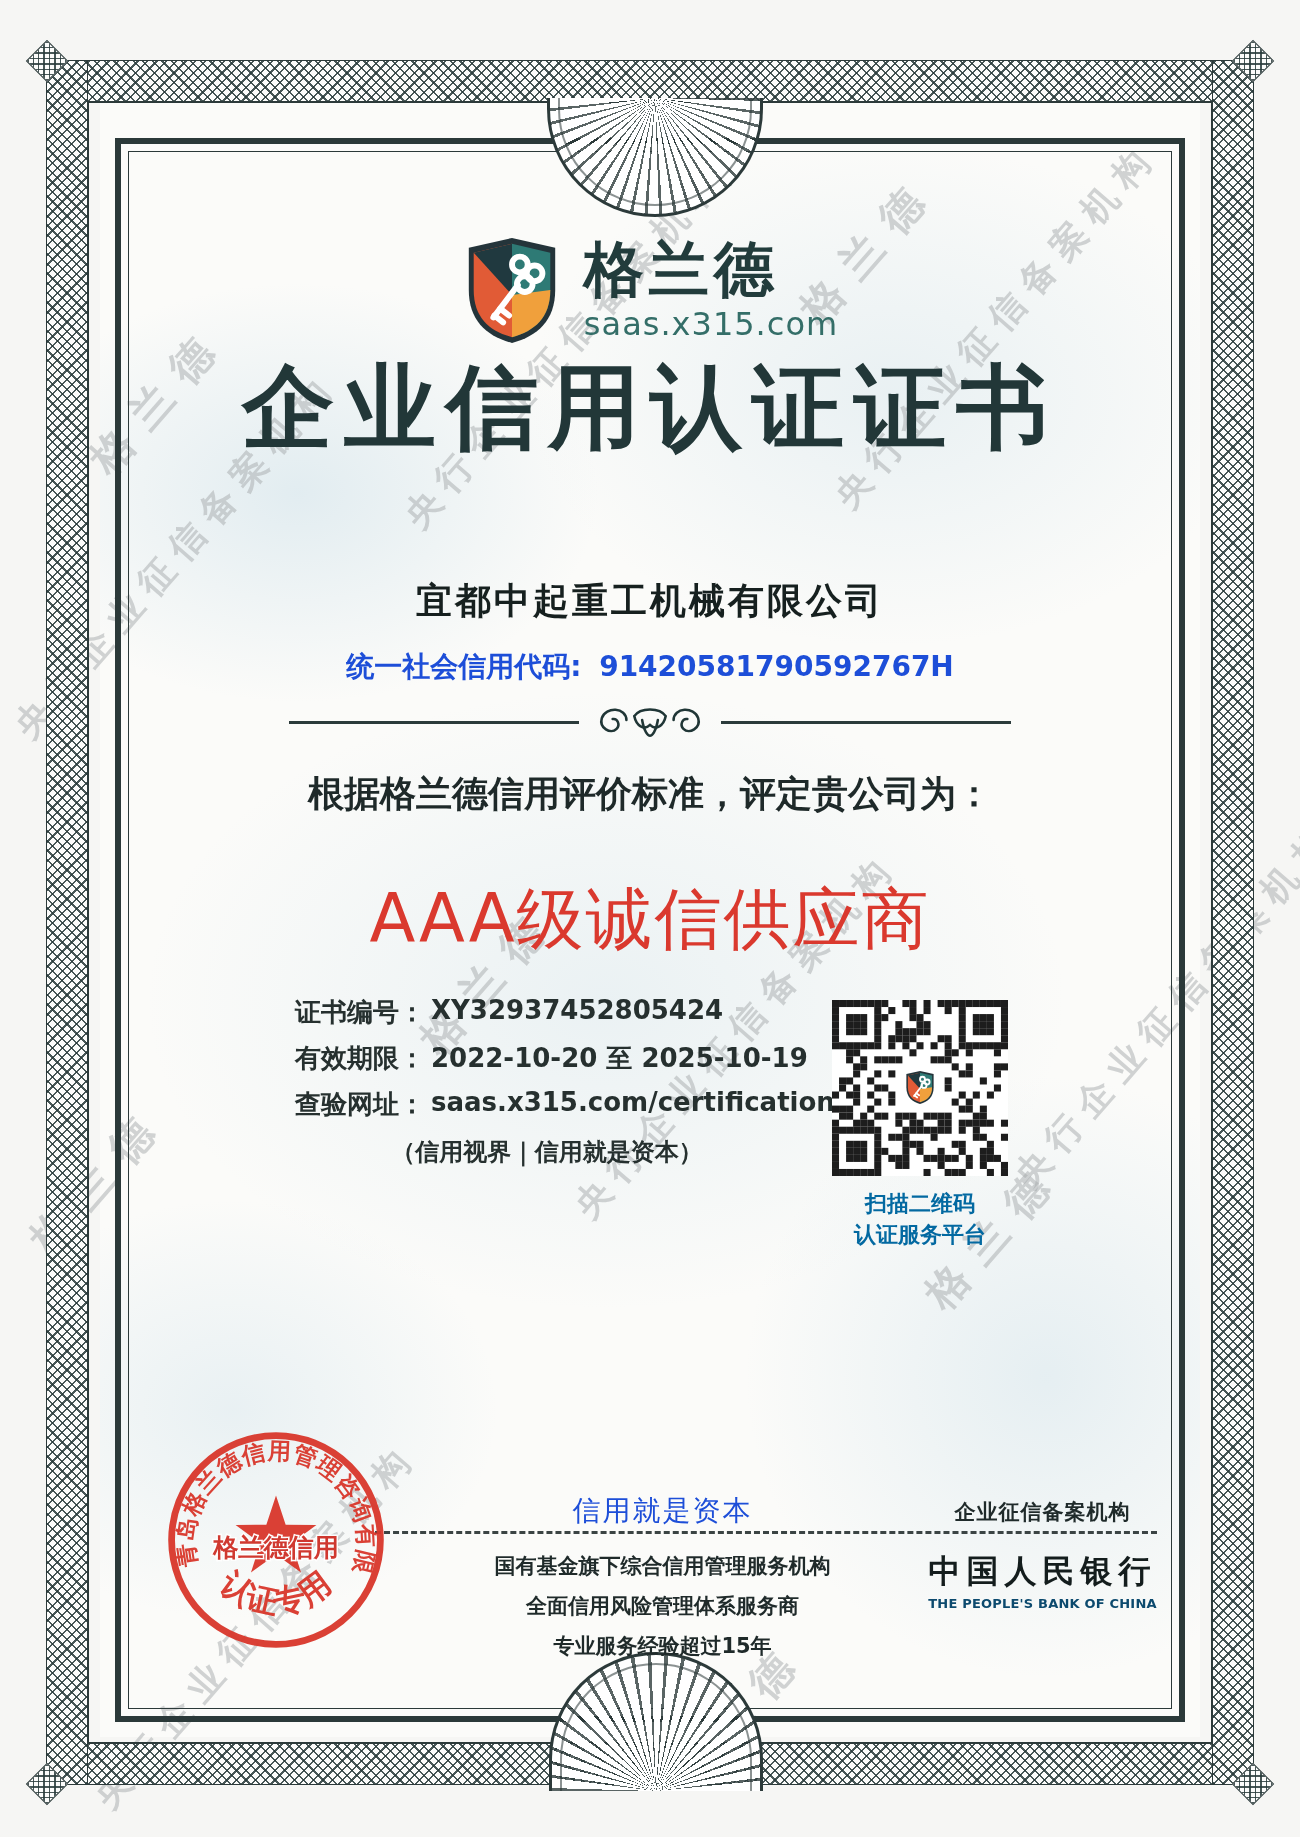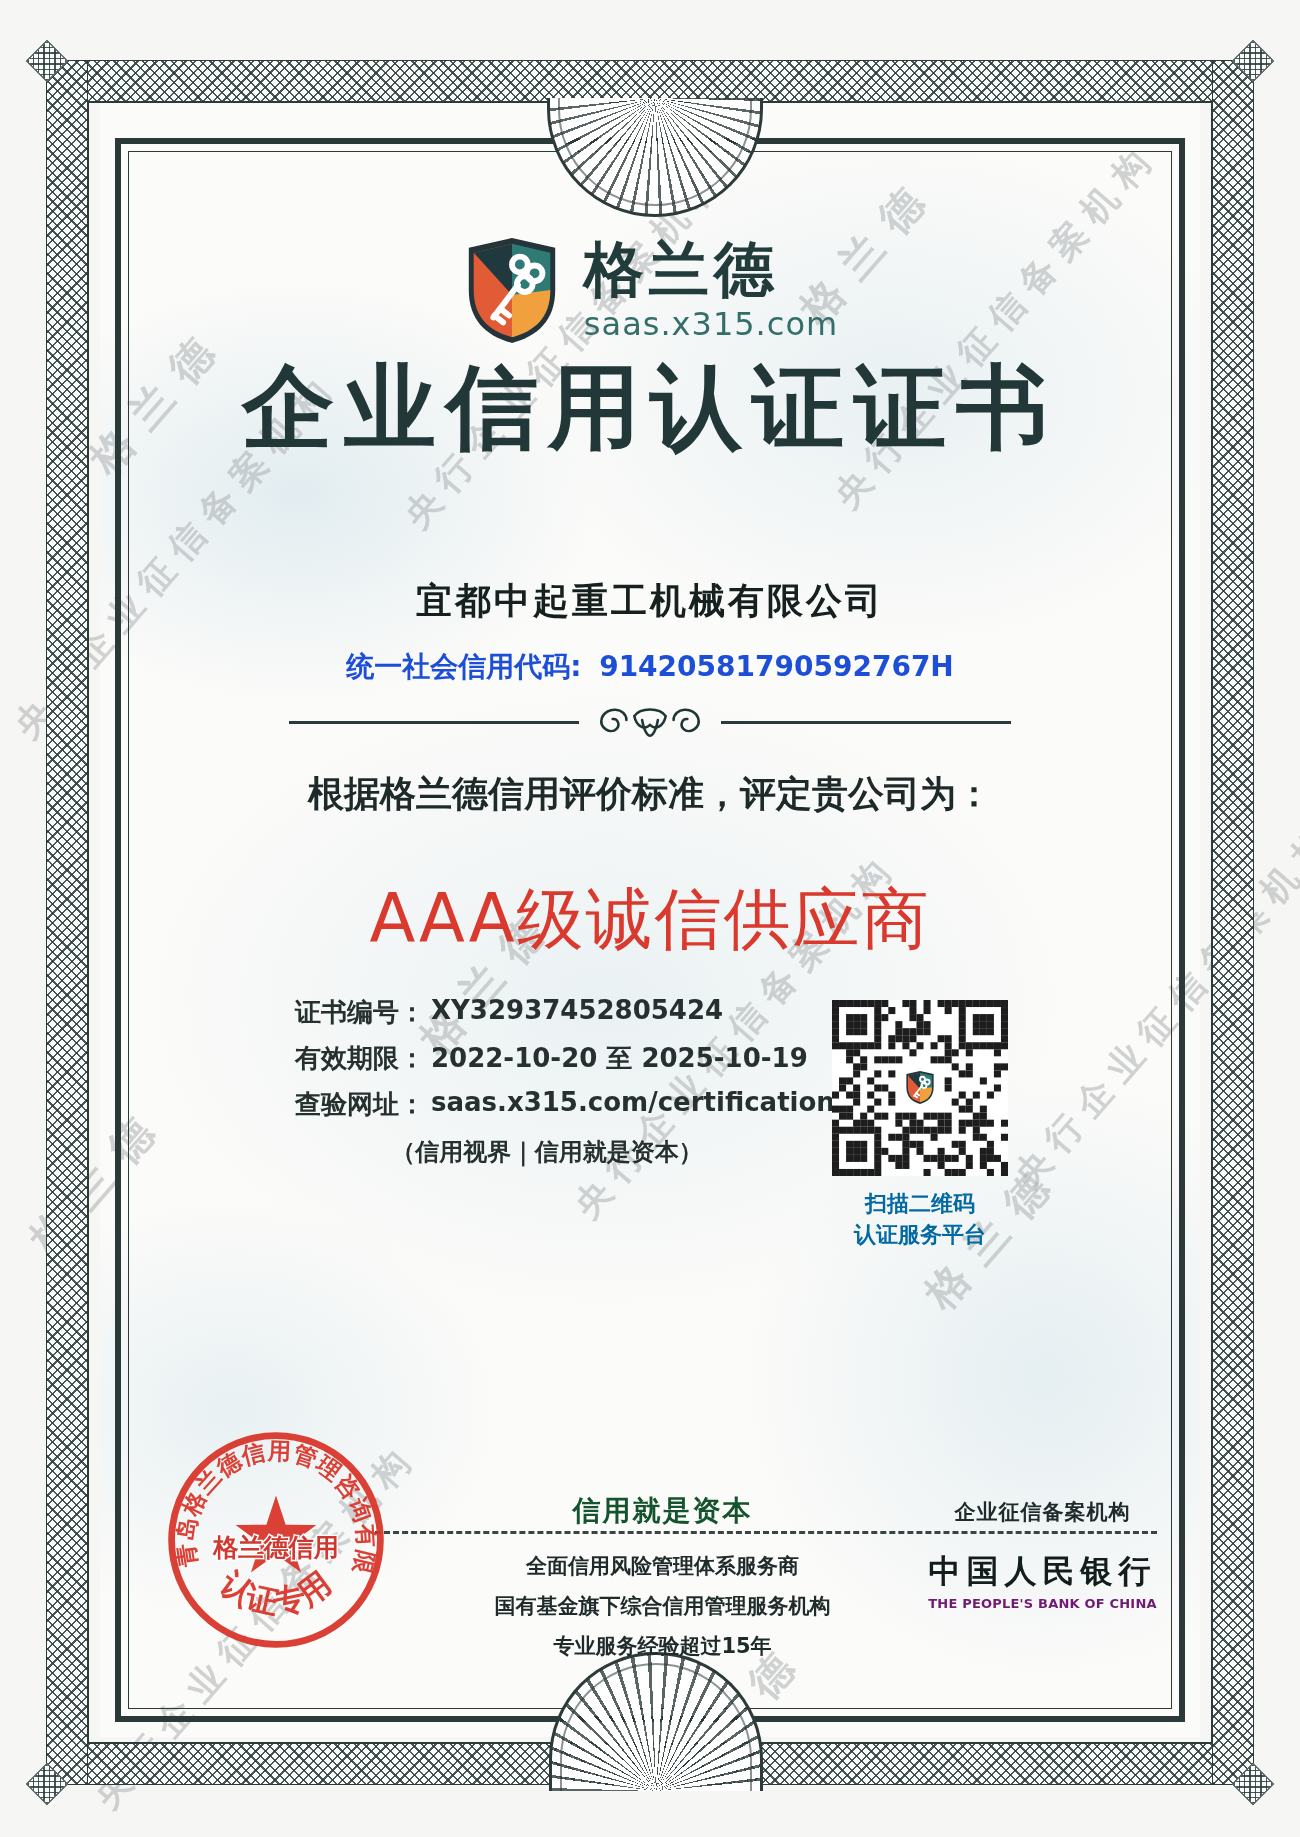--- a/index.html
+++ b/index.html
@@ -92,26 +92,26 @@
   .rating{position:absolute;left:0;right:0;top:874px;text-align:center;font-size:67px;font-weight:normal;letter-spacing:2px;color:#da392e;}
   .details{position:absolute;left:295px;top:995px;width:440px;}
   .detail-row{display:flex;font-size:26px;font-weight:600;color:#26302f;height:46px;align-items:flex-start;white-space:nowrap;}
   .detail-row .val{margin-left:6px;}
   .platform-note{position:absolute;left:295px;top:1136px;width:440px;text-align:center;transform:translateX(32px);font-size:24px;font-weight:600;color:#26302f;}
   .qr-block{position:absolute;left:832px;top:1000px;width:176px;text-align:center;}
   .qr-svg{width:176px;height:176px;display:block;background:#fff;}
   .qr-caption{margin-top:12px;font-size:22px;font-weight:600;line-height:31px;color:#0369a1;white-space:nowrap;}
   
   .dash-line{position:absolute;left:375px;top:1531px;width:782px;border-top:3.5px dashed #3b4444;}
-  .slogan{position:absolute;left:380px;top:1492px;width:565px;text-align:center;font-size:28px;font-weight:bold;color:#14532d;letter-spacing:2px;}
+  .slogan{position:absolute;left:380px;top:1492px;width:565px;text-align:center;font-size:28px;font-weight:normal;color:#1d4ed8;letter-spacing:2px;}
   .services{position:absolute;left:380px;top:1546px;width:565px;text-align:center;font-size:21px;font-weight:600;line-height:40px;color:#1f2a2a;}
   .footer-right{position:absolute;left:905px;top:1498px;width:275px;text-align:center;}
   .filing{font-size:21px;font-weight:600;color:#1f2a2a;letter-spacing:1px;}
   .bank-cn{margin-top:24px;font-family:"DejaVu Serif",serif;font-size:32px;font-weight:bold;letter-spacing:6px;color:#141d1d;white-space:nowrap;}
-  .bank-en{margin-top:2px;font-size:13px;font-weight:bold;letter-spacing:0.2px;color:#701a75;white-space:nowrap;}
+  .bank-en{margin-top:2px;font-size:13px;font-weight:bold;letter-spacing:0.2px;color:#0c4a6e;white-space:nowrap;}
   
   .stamp{position:absolute;left:160px;top:1424px;width:232px;height:232px;z-index:6;opacity:.95;}
   .hidden-defs{position:absolute;width:0;height:0;overflow:hidden;}
 </style>
 </head>
 <body>
 
 <svg class="hidden-defs" aria-hidden="true">
   <symbol id="shield-sym" viewBox="0 0 100 110">
     <path d="M50,2 L94,12 V55 C94,86 76,102 50,109 C24,102 6,86 6,55 V12 Z" fill="#24343a"></path>
@@ -494,22 +494,22 @@
         <rect x="9.4" y="9.4" width="6.2" height="6.2" fill="#ffffff"></rect>
         <use href="#shield-sym" x="10.3" y="9.7" width="4.4" height="5.4"></use>
       </svg>
       <div class="qr-caption">扫描二维码</div>
       <div class="qr-caption" style="margin-top:0">认证服务平台</div>
     </div>
 
     <div class="slogan">信用就是资本</div>
     <div class="dash-line"></div>
     <div class="services">
+      <div>国有基金旗下综合信用管理服务机构</div>
       <div>全面信用风险管理体系服务商</div>
-      <div>国有基金旗下综合信用管理服务机构</div>
       <div>专业服务经验超过15年</div>
     </div>
     <div class="footer-right">
       <div class="filing">企业征信备案机构</div>
       <div class="bank-cn">中国人民银行</div>
       <div class="bank-en">THE PEOPLE'S BANK OF CHINA</div>
     </div>
   </div>
 
   <svg class="stamp" viewBox="0 0 240 240">

